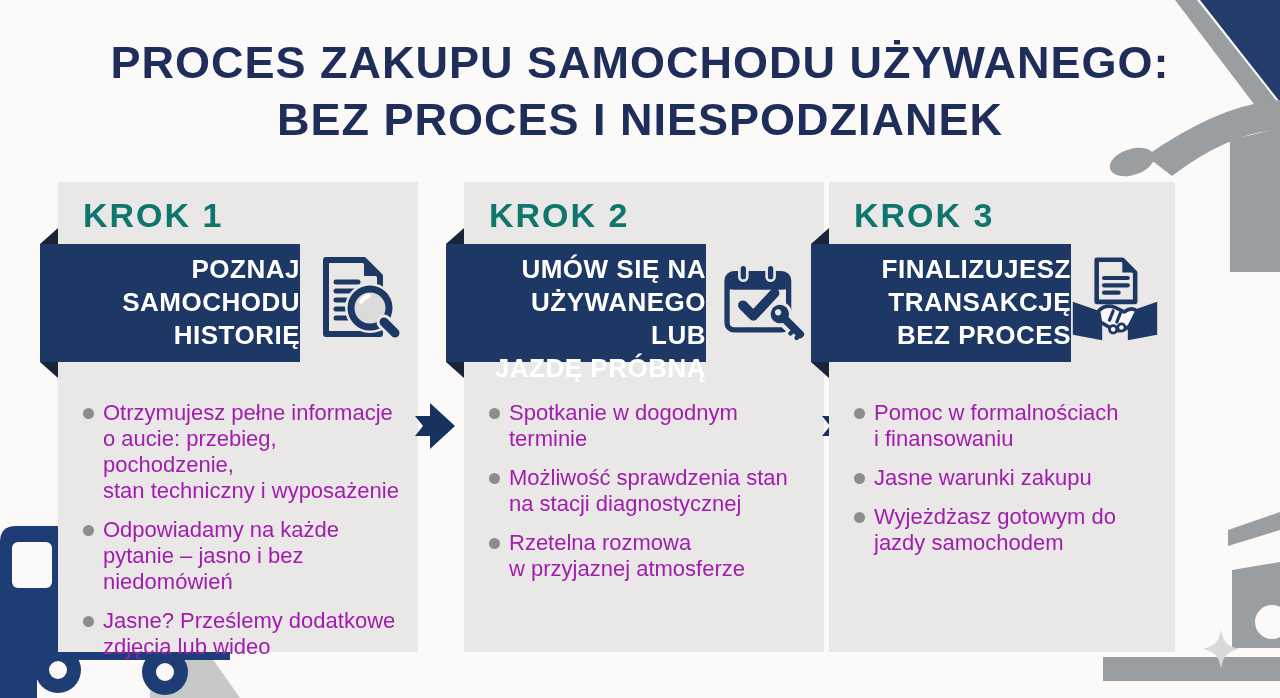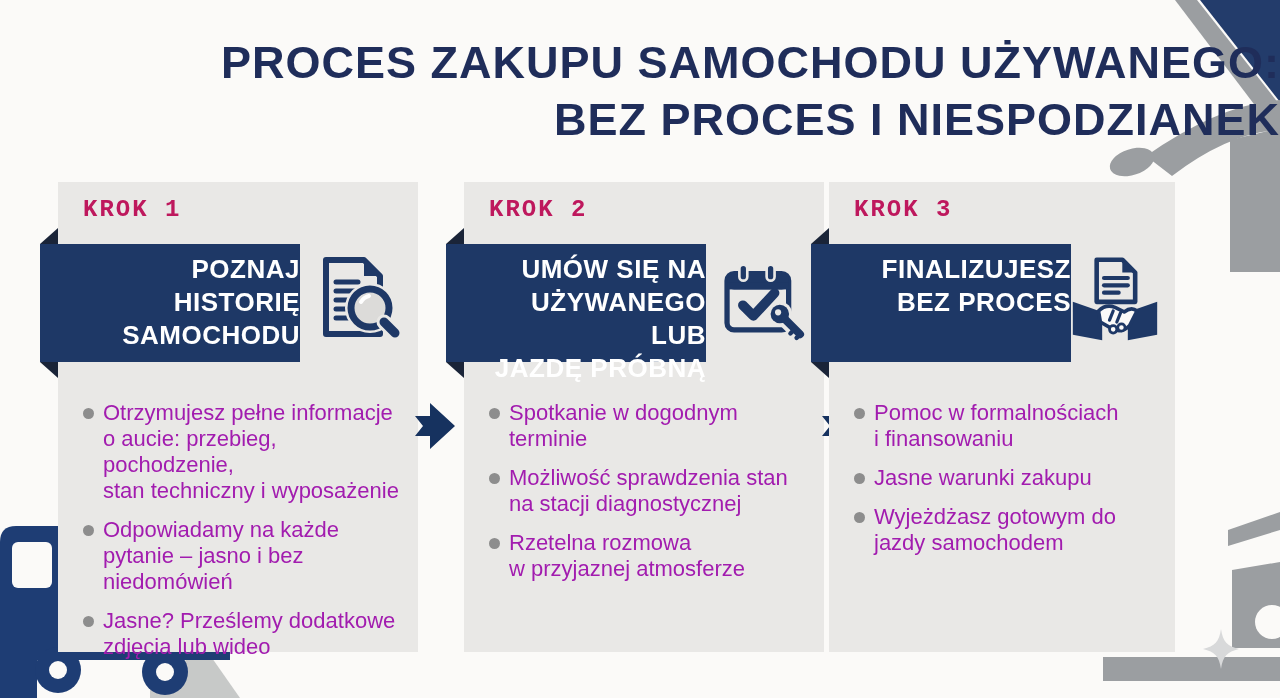--- a/index.html
+++ b/index.html
@@ -1,31 +1,31 @@
 <!DOCTYPE html>
 <html lang="pl"><head>
 <meta charset="utf-8">
 <style>
   html,body{margin:0;padding:0;background:#ffffff;}
   .stage{position:relative;width:1280px;height:698px;background:#fbfaf8;overflow:hidden;
          font-family:"Liberation Sans",sans-serif;}
   
-  .title{position:absolute;top:34px;left:0;width:100%;text-align:right;z-index:1;
+  .title{position:absolute;top:34px;left:0;width:100%;text-align:center;z-index:1;
          color:#1f2d5a;font-weight:700;font-size:45px;line-height:57px;letter-spacing:1px;}
   .title span{display:block;}
   
   .decor{position:absolute;z-index:0;}
   .decor-front{z-index:3;}
   
   .card{position:absolute;top:182px;height:470px;background:#e9e8e6;z-index:2;}
   #card-1{left:58px;width:360px;}
   #card-2{left:464px;width:360px;}
   #card-3{left:829px;width:346px;}
-  .krok{position:absolute;left:25px;top:14px;font-size:24px;font-weight:700;
-        letter-spacing:2px;color:#be185d;font-family:Liberation Mono, monospace;}
+  .krok{position:absolute;left:25px;top:14px;font-size:34px;font-weight:700;
+        letter-spacing:2px;color:#0f766e;}
   .ribbon{position:absolute;left:-18px;top:62px;width:260px;height:118px;background:#1e3866;
           color:#ffffff;box-sizing:border-box;padding:9px 0 0 43px;
           font-weight:700;font-size:26px;line-height:33px;letter-spacing:.5px;text-align:right;}
   .ribbon .rl{display:block;}
   .ribbon::before{content:"";position:absolute;left:0;top:-16px;width:0;height:0;
           border-bottom:16px solid #1a2438;border-left:18px solid transparent;}
   .ribbon::after{content:"";position:absolute;left:0;bottom:-16px;width:0;height:0;
           border-top:16px solid #1a2438;border-left:18px solid transparent;}
   .step-icon{position:absolute;right:16px;top:72px;width:88px;height:92px;}
   .bullets{position:absolute;left:25px;top:218px;right:14px;margin:0;padding:0;list-style:none;}
@@ -75,22 +75,22 @@
 
   <h1 class="title" style="margin:0;">
     <span>PROCES ZAKUPU SAMOCHODU UŻYWANEGO:</span>
     <span>BEZ PROCES I NIESPODZIANEK</span>
   </h1>
 
   <section class="card" id="card-1">
     <div class="krok">KROK 1</div>
     <div class="ribbon">
       <span class="rl">POZNAJ</span>
+      <span class="rl">SAMOCHODU</span>
       <span class="rl">HISTORIĘ</span>
-      <span class="rl">SAMOCHODU</span>
     </div>
     <svg class="step-icon" viewBox="0 0 88 92">
       <path d="M12,6 H50 L66,22 V80 H12 Z" fill="none" stroke="#1e3866" stroke-width="6" stroke-linejoin="round"></path>
       <path d="M50,6 L50,22 H66 Z" fill="#1e3866"></path>
       <g stroke="#1e3866" stroke-width="5" stroke-linecap="round">
         <line x1="22" y1="28" x2="44" y2="28"></line>
           <line x1="22" y1="37" x2="44" y2="37"></line>
         <line x1="22" y1="46" x2="38" y2="46"></line>
           <line x1="22" y1="55" x2="36" y2="55"></line>
         <line x1="22" y1="64" x2="36" y2="64"></line>
@@ -150,20 +150,21 @@
   </section>
 
   <svg class="arrow" id="arrow-2" viewBox="0 0 40 54">
     <polygon points="0,17 15,17 15,4 40,27 15,50 15,37 0,37 8,27" fill="#16325f"></polygon>
   </svg>
 
   <section class="card" id="card-3">
     <div class="krok">KROK 3</div>
     <div class="ribbon">
       <span class="rl">FINALIZUJESZ</span>
+      <span class="rl">TRANSAKCJĘ</span>
       <span class="rl">BEZ PROCES</span>
     </div>
     <svg class="step-icon" viewBox="0 0 96 96">
       <path d="M28,4 H56 L70,18 V50 H28 Z" fill="#e9e8e6" stroke="#1e3866" stroke-width="5" stroke-linejoin="round"></path>
       <path d="M56,4 L56,18 H70 Z" fill="#1e3866"></path>
       <g stroke="#1e3866" stroke-width="4.5" stroke-linecap="round">
         <line x1="36" y1="24" x2="62" y2="24"></line>
           <line x1="36" y1="32" x2="62" y2="32"></line>
         <line x1="36" y1="40" x2="52" y2="40"></line>
       </g>

